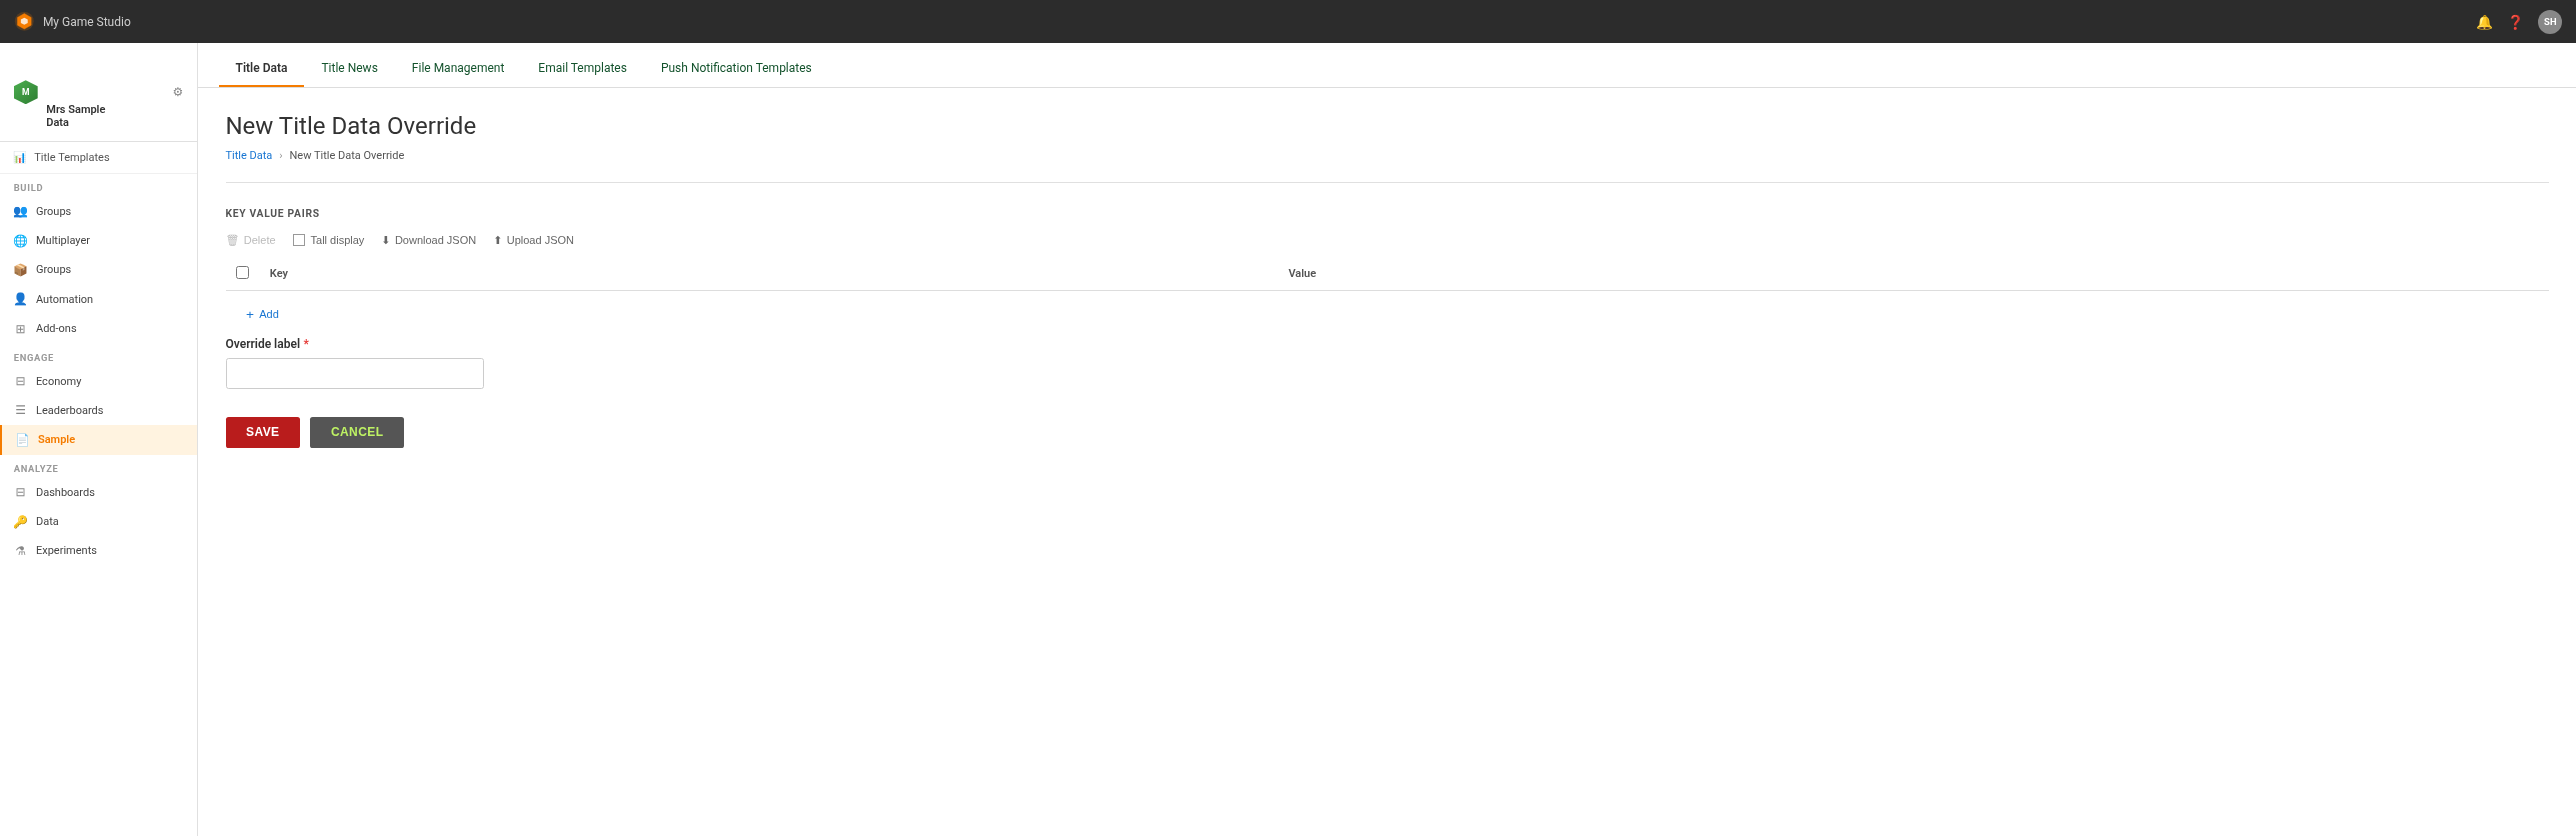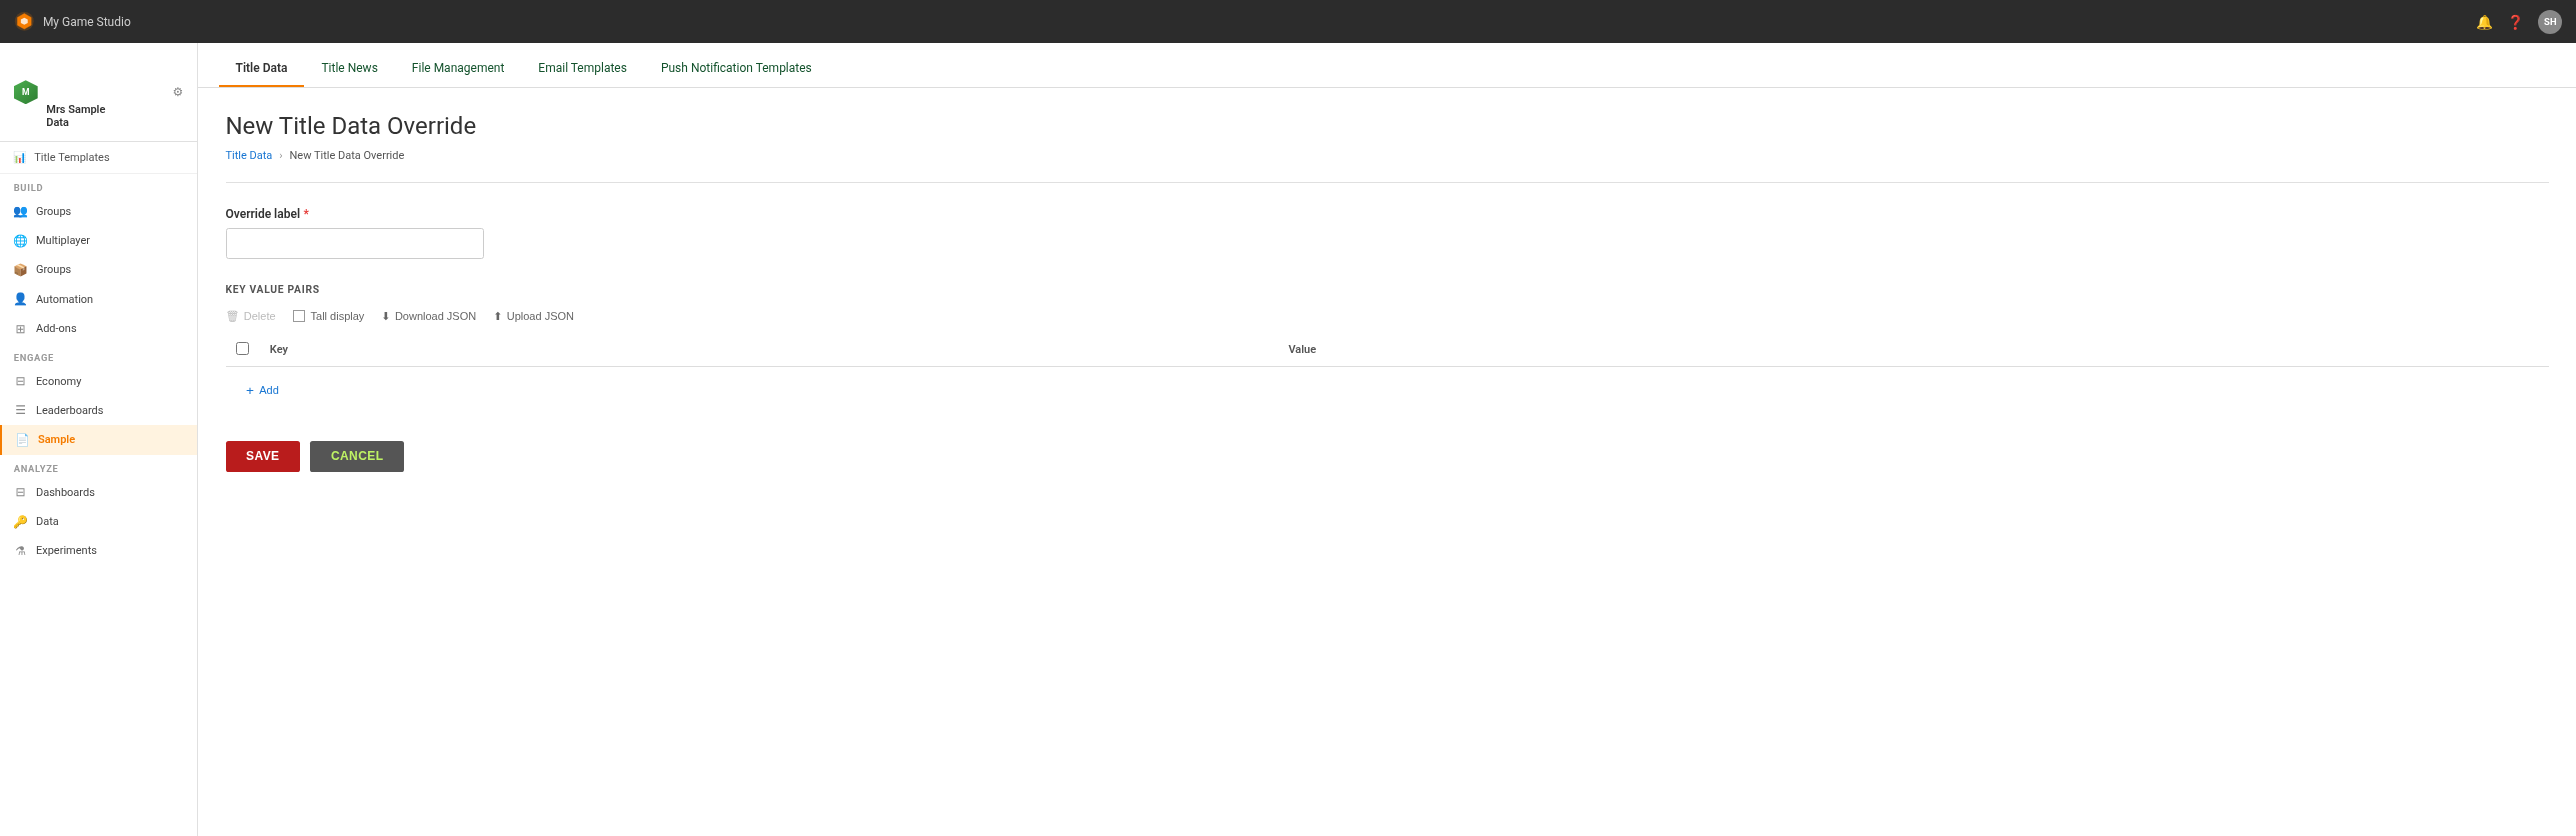--- a/index.html
+++ b/index.html
@@ -358,28 +358,20 @@
 
       <h1 id="page-title-text">New Title Data Override</h1>
 
       <div id="breadcrumb">
         <a class="breadcrumb-link">Title Data</a>
         <span class="breadcrumb-separator">›</span>
         <span class="breadcrumb-current">New Title Data Override</span>
       </div>
 
       <hr id="divider">
-
-      <div>
-        <div class="form-label">
-          <span>Override label</span>
-          <span class="required-star">*</span>
-        </div>
-        <input type="text" class="form-input" placeholder="" style="">
-      </div>
 
       <div id="kv-section">
         <div id="kv-title">KEY VALUE PAIRS</div>
 
         <div id="kv-toolbar">
           <button class="kv-tool-btn disabled">
             <span class="kv-tool-icon">🗑</span>
             <span>Delete</span>
           </button>
           <button class="kv-tool-btn">
@@ -412,20 +404,28 @@
                 <button id="add-row">
                   <span style="font-size:13.7px; font-weight:300;">+</span>
                   <span>Add</span>
                 </button>
               </td>
             </tr>
           </tbody>
         </table>
       </div>
 
+      <div>
+        <div class="form-label">
+          <span>Override label</span>
+          <span class="required-star">*</span>
+        </div>
+        <input type="text" class="form-input" placeholder="" style="">
+      </div>
+
       <div id="action-buttons">
         <button class="btn-save">SAVE</button>
         <button class="btn-cancel">CANCEL</button>
       </div>
 
     </div>
   </div>
 </div>
 
 

